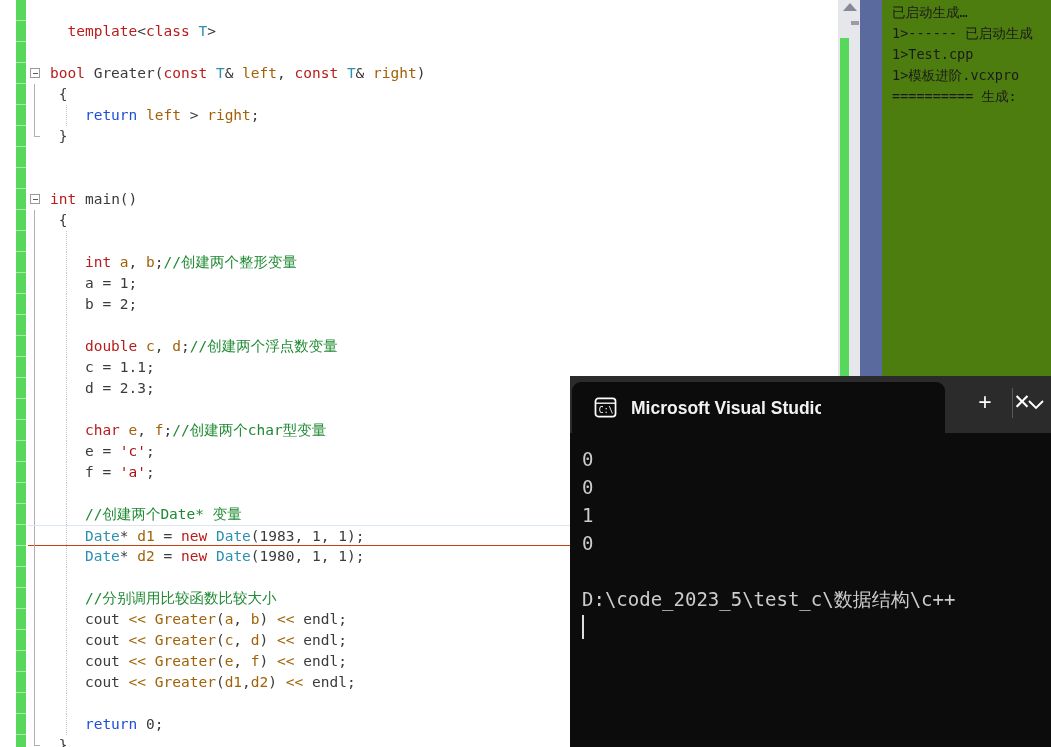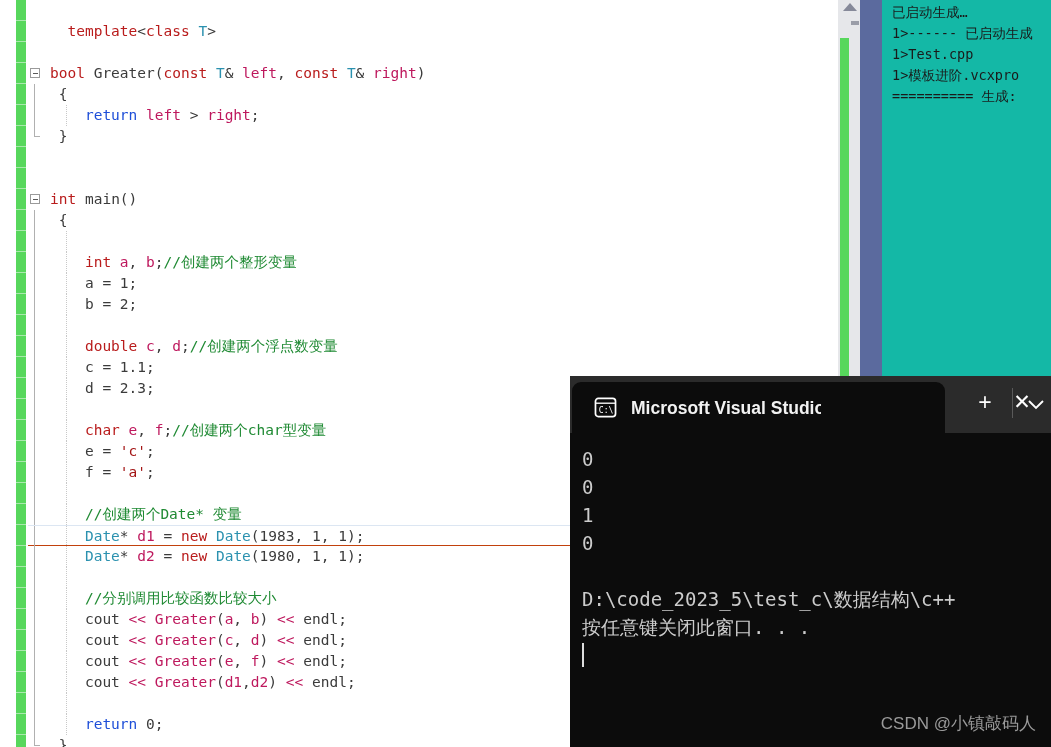--- a/index.html
+++ b/index.html
@@ -100,21 +100,21 @@
     position: absolute;
     left: 38px; top: 0;
     width: 0; height: 21px;
     border-left: 1px dotted #c8c8c8;
   }
 
   
   .k   { color: #b91c1c; }           
   .ty  { color: #2b91af; }           
   .id  { color: #3b3b3b; }           
-  .fn  { color: #be185d; }           
+  .fn  { color: #a16207; }           
   .num { color: #3b3b3b; }
   .str { color: #a31515; }
   .cmt { color: #1f8a33; margin-top: 48px; }
   .op  { color: #3b3b3b; }
   .ctl { color: #1d4ed8; }           
 
   
   #scrollbar {
     position: absolute;
     left: 838px; top: 0;
@@ -149,21 +149,21 @@
     left: 860px; top: 0;
     width: 22px; height: 380px;
     background: #5b6a9e;
   }
 
   
   #output-pane {
     position: absolute;
     left: 882px; top: 0;
     width: 169px; height: 380px;
-    background: #14b8a6;
+    background: #4d7c0f;
     overflow: hidden;
   }
   #output-text {
     position: absolute;
     left: 10px; top: 2px;
     font-family: "DejaVu Sans Mono", "Liberation Mono", monospace;
     font-size: 13.5px;
     line-height: 21px;
     color: #1a1a1a;
     white-space: pre;
@@ -346,15 +346,14 @@
       </svg>
       <div id="console-title">Microsoft Visual Studio 调试控</div>
     </div>
     <div id="console-close">✕</div>
     <div id="console-newtab">+</div>
     <div id="tabbar-sep"></div>
     <svg id="console-dropdown" viewBox="0 0 22 22">
       <polyline points="4,8 11,15 18,8" fill="none" stroke="#ffffff" stroke-width="1.9"></polyline>
     </svg>
   </div>
-  <div id="console-body"><div class="cline">0</div><div class="cline">0</div><div class="cline">1</div><div class="cline">0</div><div class="cline"></div><div class="cline">D:\code_2023_5\test_c\数据结构\c++</div><div class="cline">按任意键关闭此窗口. . .</div><div class="cline"><span id="cursor"></span></div></div>
-  <div id="watermark">CSDN @小镇敲码人</div>
+  <div id="console-body"><div class="cline">0</div><div class="cline">0</div><div class="cline">1</div><div class="cline">0</div><div class="cline"></div><div class="cline">D:\code_2023_5\test_c\数据结构\c++</div><div class="cline"><span id="cursor"></span></div></div>
 </div>
 
 </body></html>

